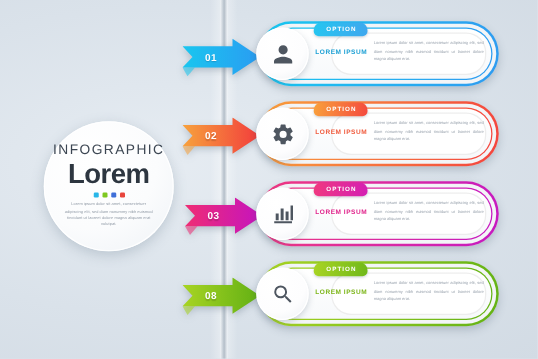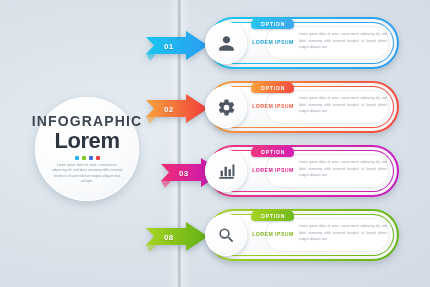--- a/index.html
+++ b/index.html
@@ -33,21 +33,21 @@
   .circle {
     position: absolute; left: 35px; top: 97px;
     width: 104px; height: 104px; border-radius: 50%;
     background: radial-gradient(circle at 35% 30%, #ffffff 0%, #fbfcfd 55%, #eef2f6 100%);
     box-shadow: 0 3px 10px rgba(90,110,130,.28), inset 0 0 0 1px rgba(255,255,255,.9);
     display: flex; flex-direction: column;
     align-items: center; justify-content: center;
     text-align: center;
   }
   .circle-kicker {
-    font-size: 14px; letter-spacing: 1.15px; font-weight: 700;
+    font-size: 11px; letter-spacing: 1.15px; font-weight: 400;
     color: #3c4652; line-height: 1;
   }
   .circle-title {
     font-size: 22px; font-weight: 700; color: #2d3640;
     line-height: 1.05; margin-top: 1px; letter-spacing: -0.4px;
   }
   .dots { display: flex; gap: 3px; margin: 4px 0 3px; }
   .dots i { width: 4px; height: 4px; border-radius: 1px; display: block; }
   .circle-body {
     font-size: 3.1px; line-height: 1.75; color: #8d97a3;
@@ -172,21 +172,21 @@
             <linearGradient id="ag1" x1="0" y1="0" x2="1" y2="0">
               <stop offset="0%" stop-color="#f7a23d"></stop>
               <stop offset="100%" stop-color="#f23c3c"></stop>
             </linearGradient>
           </defs>
           <path d="M0 6 L10 6 L40 6 L40 0 L62 14.5 L40 29 L40 23 L10 23 L0 23 L8 14.5 Z" fill="url(#ag1)"></path>
           <path d="M0 23 L10 23 L4 30 Z" fill="#f7a23d" opacity=".55"></path>
         </svg>
         <span class="num">02</span>
       </div>
-      <div class="arrow" style="left: 161px; top: 158px;">
+      <div class="arrow" style="left: 148px; top: 158px;">
         <svg viewBox="0 0 62 30">
           <defs>
             <linearGradient id="ag2" x1="0" y1="0" x2="1" y2="0">
               <stop offset="0%" stop-color="#ef2d74"></stop>
               <stop offset="100%" stop-color="#c413c0"></stop>
             </linearGradient>
           </defs>
           <path d="M0 6 L10 6 L40 6 L40 0 L62 14.5 L40 29 L40 23 L10 23 L0 23 L8 14.5 Z" fill="url(#ag2)"></path>
           <path d="M0 23 L10 23 L4 30 Z" fill="#ef2d74" opacity=".55"></path>
         </svg>

